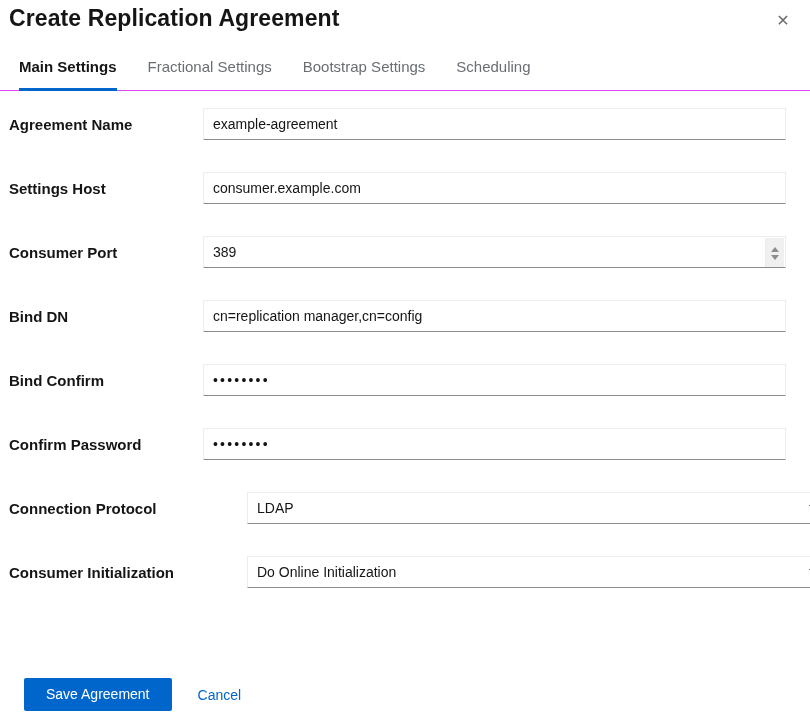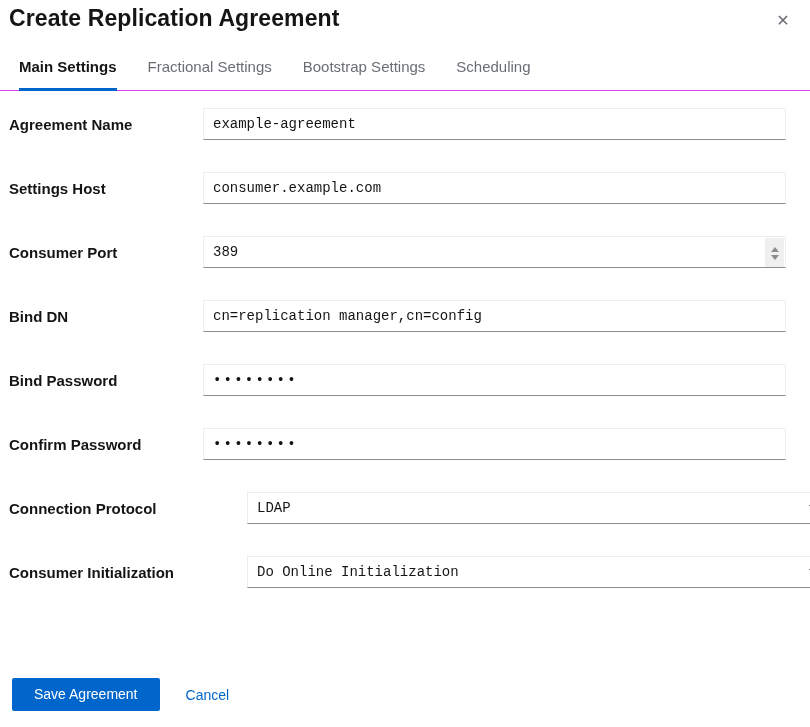--- a/index.html
+++ b/index.html
@@ -123,21 +123,21 @@
     position: relative;
     width: 100%;
     height: 32px;
     background: #ffffff;
     border: 1px solid #ededed;
     border-bottom: 1px solid #8a8d90;
     font-size: 14px;
     line-height: 30px;
     color: #151515;
     padding: 0 9px;
-    font-family: Liberation Mono, monospace;
+    font-family: Liberation Sans, sans-serif;
     display: flex;
     align-items: center;
     overflow: hidden;
     white-space: nowrap;
   }
   .ctrl.select {
     padding-right: 28px;
     cursor: pointer;
     margin-left: 44px;
   }
@@ -185,21 +185,21 @@
   }
 
   
   .footer {
     position: absolute;
     left: 0;
     top: 678px;
     width: 100%;
     display: flex;
     align-items: center;
-    padding-left: 12px;
+    padding-left: 24px;
   }
   .btn-primary {
     background: #06c;
     color: #ffffff;
     border: none;
     height: 33px;
     padding: 0 22px;
     font-size: 14px;
     line-height: 33px;
     cursor: pointer;
@@ -266,21 +266,21 @@
     </div>
 
     <div class="form-row">
       <div class="field-label">Bind DN</div>
       <div class="field-control">
         <div class="ctrl">cn=replication manager,cn=config</div>
       </div>
     </div>
 
     <div class="form-row">
-      <div class="field-label">Bind Password</div>
+      <div class="field-label">Bind Confirm</div>
       <div class="field-control">
         <div class="ctrl">
           <span class="pwd-dots">••••••••</span>
         </div>
       </div>
     </div>
 
     <div class="form-row">
       <div class="field-label">Confirm Password</div>
       <div class="field-control">

